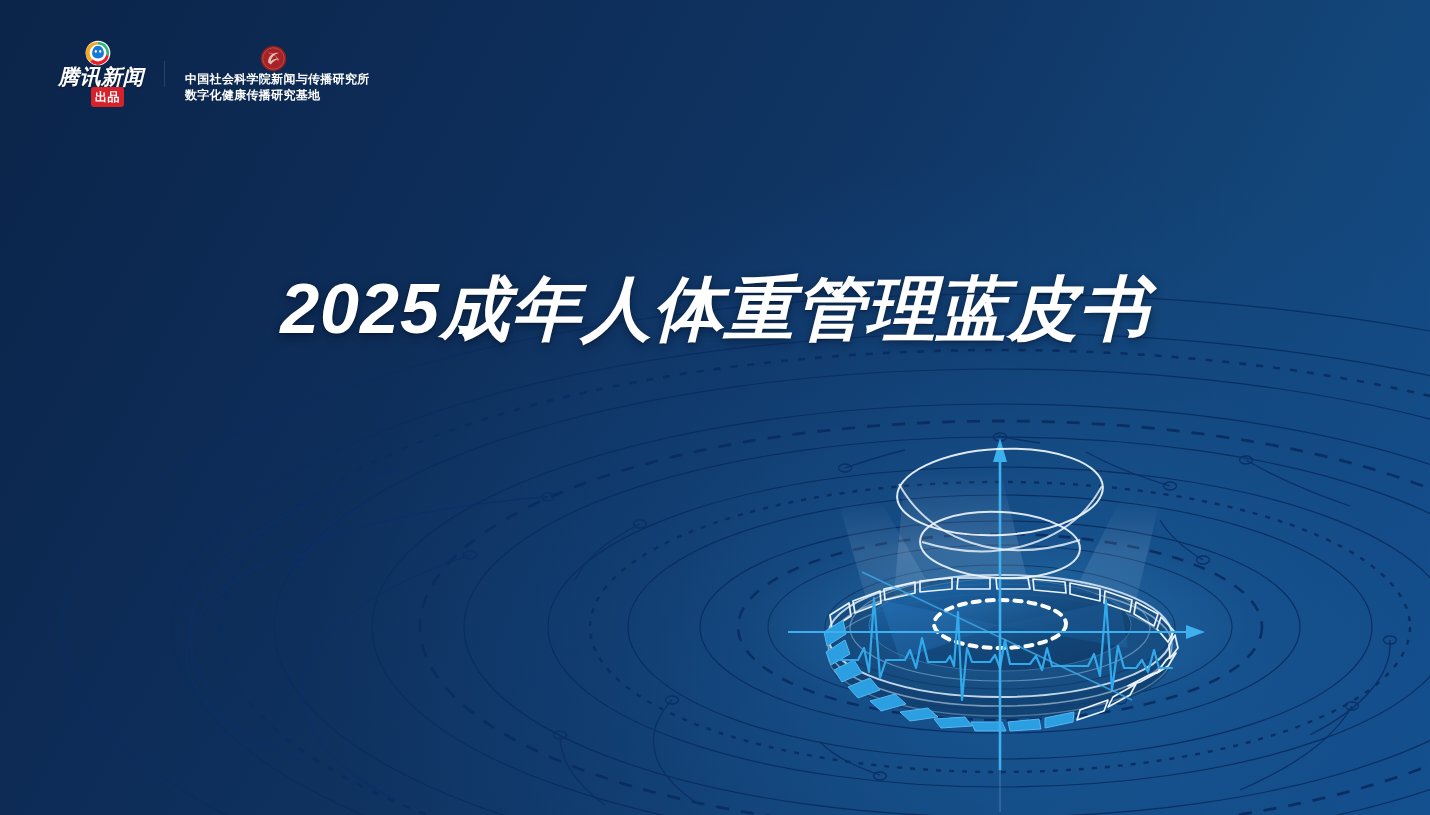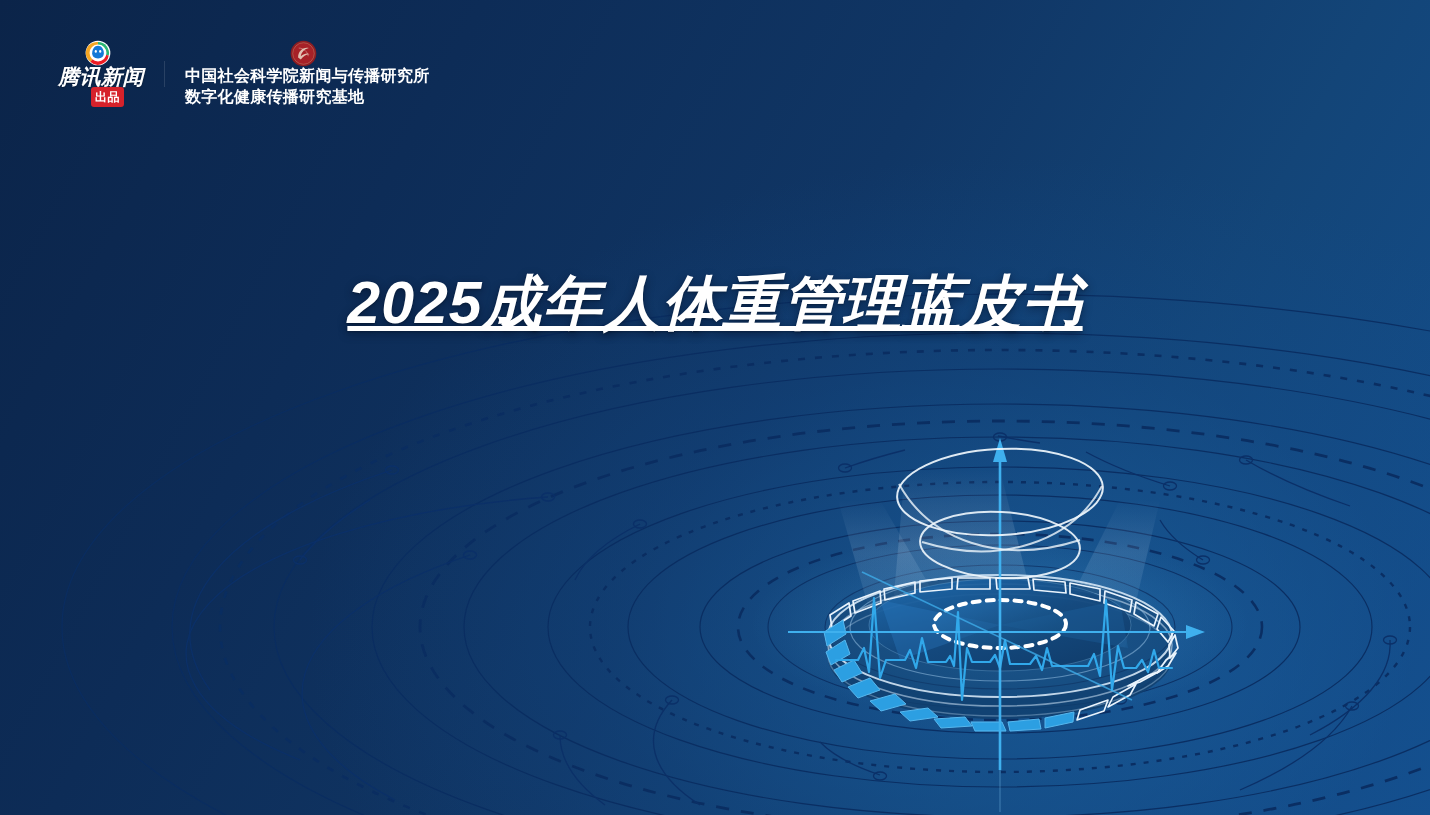--- a/index.html
+++ b/index.html
@@ -38,37 +38,36 @@
   }
 
   .divider{
     width:1px;height:26px;background:rgba(255,255,255,.12);
     margin:0 4px;
   }
 
   .cass-mark{width:27px;height:27px;margin-right:8px;flex:0 0 auto;}
   .cass-text{display:flex;flex-direction:column;justify-content:center;gap:2px;}
   .cass-line{
-    color:#ffffff;font-size:16px;font-weight:bold;line-height:1.18;
+    color:#ffffff;font-size:12px;font-weight:bold;line-height:1.18;
     letter-spacing:0.3px;white-space:nowrap;
   }
 
   
   .main-title{
     position:absolute;left:0;top:270px;width:1430px;
     text-align:center;
     color:#ffffff;
-    font-size:59px;
+    font-size:70px;
     font-weight:bold;
     font-style:italic;
     letter-spacing:1px;
     line-height:1.12;
     white-space:nowrap;
     text-shadow:0 3px 10px rgba(0,10,30,.45), 0 1px 2px rgba(0,0,0,.3);
-    text-decoration:underline;
   }
 </style>
 </head>
 <body>
 
 <div id="stage">
 
   <svg id="bg-art" viewBox="0 0 1430 815" xmlns="http://www.w3.org/2000/svg">
     <defs>
       <linearGradient id="beamGrad" x1="0" y1="0" x2="0" y2="1">

